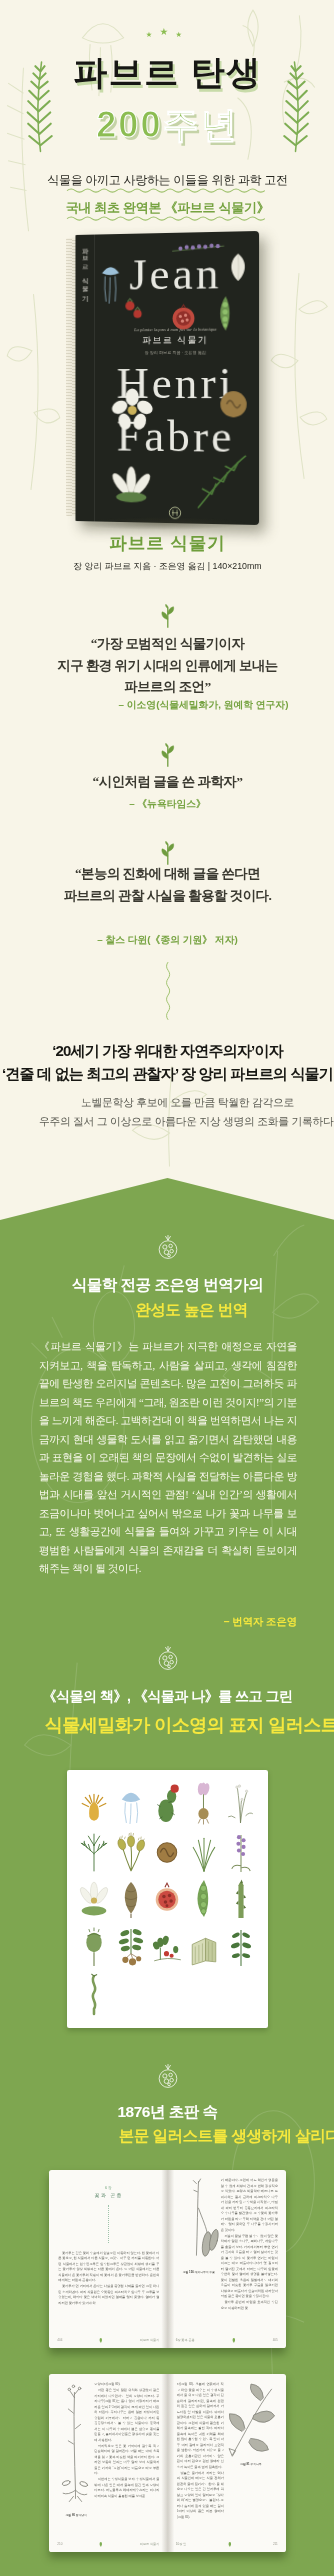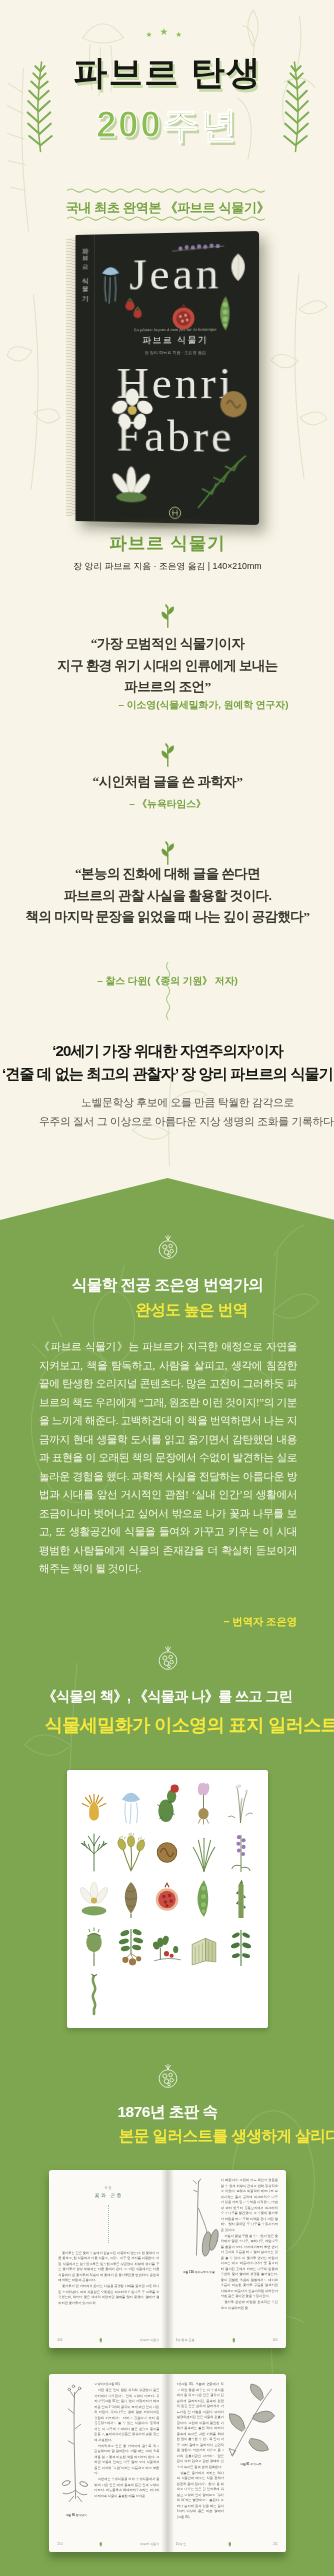--- a/index.html
+++ b/index.html
@@ -49,21 +49,21 @@
     background:radial-gradient(ellipse at center,rgba(60,60,40,.38),rgba(60,60,40,0) 70%);}
 
   
   .btitle{top:531px;font-size:17.5px;font-weight:700;color:#6f9e3c;font-family:"Liberation Serif",serif;letter-spacing:1px;}
   .bcred{top:561px;font-size:8.8px;color:#2b2b25;}
   .sprout{left:0;width:335px;text-align:center;}
   .sp1{top:604px;} .sp2{top:743px;} .sp3{top:841px;}
   .quote{font-family:"Liberation Serif",serif;font-size:13.4px;font-weight:700;color:#3a3930;line-height:21.6px;letter-spacing:-0.5px;}
   .q1{top:633px;} .q2{top:771px;} .q3{top:863px;}
   .qsrc{font-size:9.8px;font-weight:700;color:#76a341;}
-  .qs1{top:699px;padding-left:36px;} .qs2{top:798px;} .qs3{top:975px;}
+  .qs1{top:699px;padding-left:36px;} .qs2{top:798px;} .qs3{top:934px;}
   .vwavy{top:961px;left:165px;}
   .intro-h{font-size:15px;font-weight:800;color:#171713;line-height:23px;letter-spacing:-0.8px;}
   .ih{top:1039px;}
   .intro-s{font-size:10.8px;color:#585950;line-height:19px;letter-spacing:-0.3px;margin-left:20px;}
   .is{top:1093px;}
 
   
   .green-sec{position:absolute;top:1178px;left:0;width:335px;height:1651px;background:#7ea650;
     clip-path:polygon(0 42px,50% 0,100% 42px,100% 100%,0 100%);}
   .g-art{position:absolute;opacity:.13;pointer-events:none;}
@@ -158,20 +158,21 @@
       <path d="M36 168 L14 150 M36 168 L58 150 M34 146 L12 126 M34 146 L56 126 M33 124 L11 104 M33 124 L55 104 M32 102 L12 82 M32 102 L54 82 M32 80 L14 62 M32 80 L52 62 M33 58 L18 44 M33 58 L50 44 M34 40 L22 28 M34 40 L46 28 M36 24 L26 14 M36 24 L44 14"></path>
     </g>
   </svg>
   <svg class="abs fern r" width="37" height="95" viewBox="0 0 72 185">
     <g stroke="#7fae54" stroke-width="4" stroke-linecap="round" fill="none">
       <path d="M38 6 C30 60 28 120 36 180" stroke-width="3"></path>
       <path d="M36 168 L14 150 M36 168 L58 150 M34 146 L12 126 M34 146 L56 126 M33 124 L11 104 M33 124 L55 104 M32 102 L12 82 M32 102 L54 82 M32 80 L14 62 M32 80 L52 62 M33 58 L18 44 M33 58 L50 44 M34 40 L22 28 M34 40 L46 28 M36 24 L26 14 M36 24 L44 14"></path>
     </g>
   </svg>
 
+  <div class="abs ctr hero-sub">식물을 아끼고 사랑하는 이들을 위한 과학 고전</div>
   <svg class="abs wavy1" width="202" height="5.2" viewBox="0 0 392 10">
     <path d="M2 5 q8 -6 16 0 t16 0 t16 0 t16 0 t16 0 t16 0 t16 0 t16 0 t16 0 t16 0 t16 0 t16 0 t16 0 t16 0 t16 0 t16 0 t16 0 t16 0 t16 0 t16 0 t16 0 t16 0 t16 0 t16 0" stroke="#9dc06a" stroke-width="2" fill="none"></path>
   </svg>
   <div class="abs ctr hero-tag">국내 최초 완역본 《파브르 식물기》</div>
   <svg class="abs wavy2" width="202" height="5.2" viewBox="0 0 392 10">
     <path d="M2 5 q8 -6 16 0 t16 0 t16 0 t16 0 t16 0 t16 0 t16 0 t16 0 t16 0 t16 0 t16 0 t16 0 t16 0 t16 0 t16 0 t16 0 t16 0 t16 0 t16 0 t16 0 t16 0 t16 0 t16 0 t16 0" stroke="#9dc06a" stroke-width="2" fill="none"></path>
   </svg>
 
   <div class="abs book3d">
     <div class="pages-edge"></div>
@@ -315,21 +316,20 @@
           <path d="M21 46 C21 32 21 18 21 6" stroke-width="2.5" fill="none"></path>
           <path d="M21 30 C12 28 8 21 10 15 C18 17 21 23 21 30Z"></path>
           <path d="M21 20 C30 18 34 11 32 5 C24 7 21 13 21 20Z"></path>
           <path d="M21 8 C17 6 16 2 17 0 L21 4Z"></path>
         </g>
       </svg>
   </div>
   <div class="abs ctr quote q3">
     <div>“본능의 진화에 대해 글을 쓴다면</div>
     <div>파브르의 관찰 사실을 활용할 것이다.</div>
-    <div>책의 마지막 문장을 읽었을 때 나는 깊이 공감했다”</div>
   </div>
   <div class="abs ctr qsrc qs3">– 찰스 다윈(《종의 기원》 저자)</div>
 
   <svg class="abs vwavy" width="6.2" height="65" viewBox="0 0 12 126">
     <path d="M6 2 q-6 8 0 16 t0 16 t0 16 t0 16 t0 16 t0 16 t0 16" stroke="#9dc06a" stroke-width="1.8" fill="none"></path>
   </svg>
 
   <div class="abs ctr intro-h ih">
     <div>‘20세기 가장 위대한 자연주의자’이자</div>
     <div>‘견줄 데 없는 최고의 관찰자’ 장 앙리 파브르의 식물기</div>

